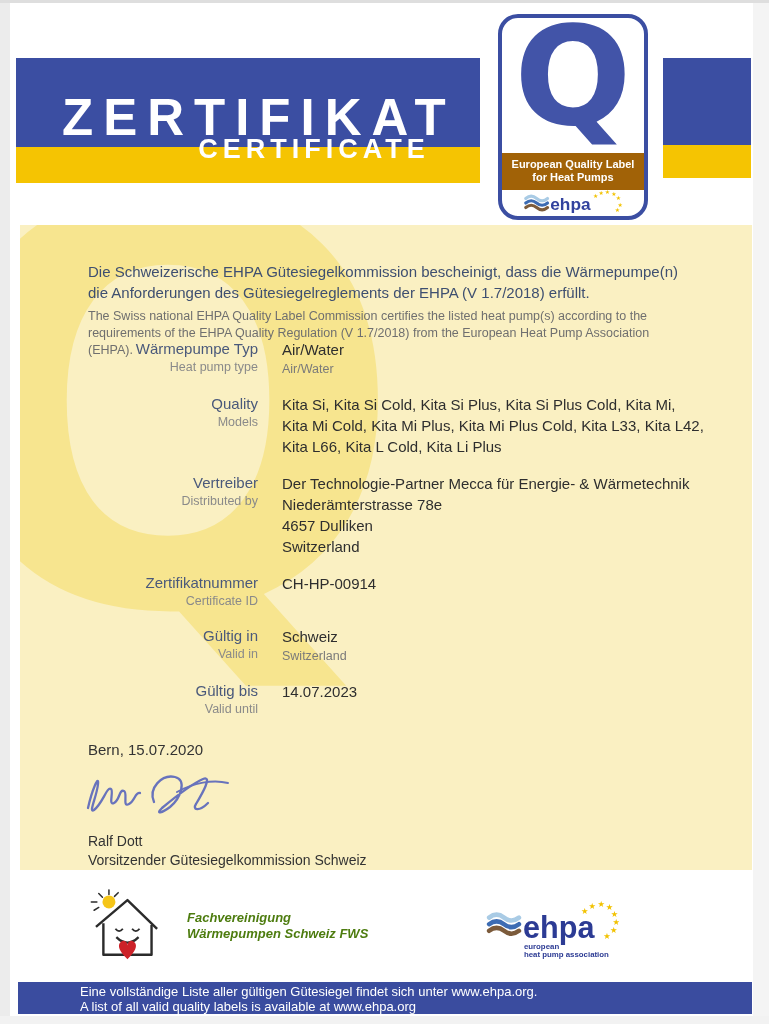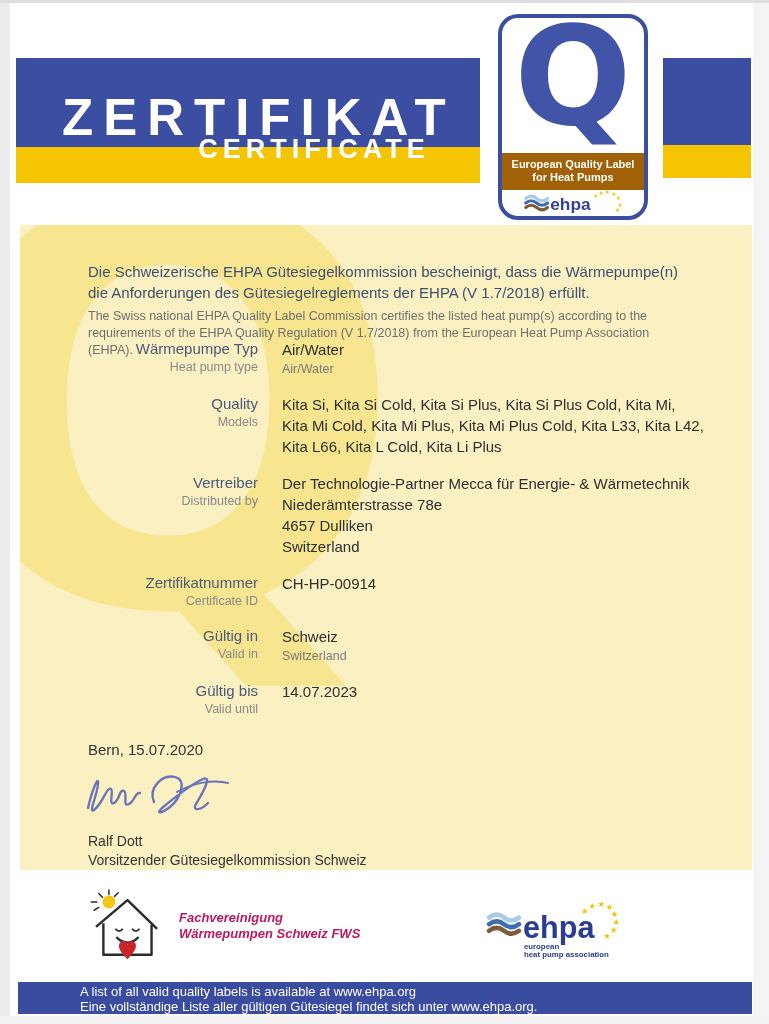--- a/index.html
+++ b/index.html
@@ -49,21 +49,21 @@
   .f-value-sub{font-size:12.5px;line-height:18px;color:#7a7a7a;}
 
   .sigblock{position:absolute;left:68px;top:516px;}
   .place-date{font-size:15px;color:#333333;}
   .signature{margin:4px 0 2px -6px;}
   .sig-name{font-size:14px;line-height:19px;color:#333333;}
   .sig-title{font-size:14px;line-height:19px;color:#333333;}
 
   
   .fws{position:absolute;left:83px;top:888px;display:flex;align-items:center;}
-  .fws-text{margin-left:8px;font-size:13px;line-height:16px;font-weight:bold;font-style:italic;color:#be185d;}
+  .fws-text{margin-left:16px;font-size:13px;line-height:16px;font-weight:bold;font-style:italic;color:#4d7c0f;}
   .ehpa-logo{position:absolute;left:485px;top:896px;}
 
   
   .botbar{position:absolute;left:18px;top:982px;width:734px;height:32px;background:#3a4c9f;
           color:#ffffff;box-sizing:border-box;padding:2px 0 0 62px;}
   .botbar div{font-size:13px;line-height:15px;}
 </style>
 </head>
 <body>
 
@@ -241,16 +241,16 @@
           <text x="154" y="29">★</text>
         <text x="151" y="39">★</text>
           <text x="143" y="46">★</text>
       </g>
       <text x="47" y="58" font-size="9.5" font-weight="bold" fill="#2c3b94" font-family="Liberation Sans, DejaVu Sans, sans-serif">european</text>
       <text x="47" y="68" font-size="9.5" font-weight="bold" fill="#2c3b94" font-family="Liberation Sans, DejaVu Sans, sans-serif">heat pump association</text>
     </svg>
   </div>
 
   <div class="botbar">
+    <div>Eine vollständige Liste aller gültigen Gütesiegel findet sich unter www.ehpa.org.</div>
     <div>A list of all valid quality labels is available at www.ehpa.org</div>
-    <div>Eine vollständige Liste aller gültigen Gütesiegel findet sich unter www.ehpa.org.</div>
   </div>
 </div>
 
 </body></html>

